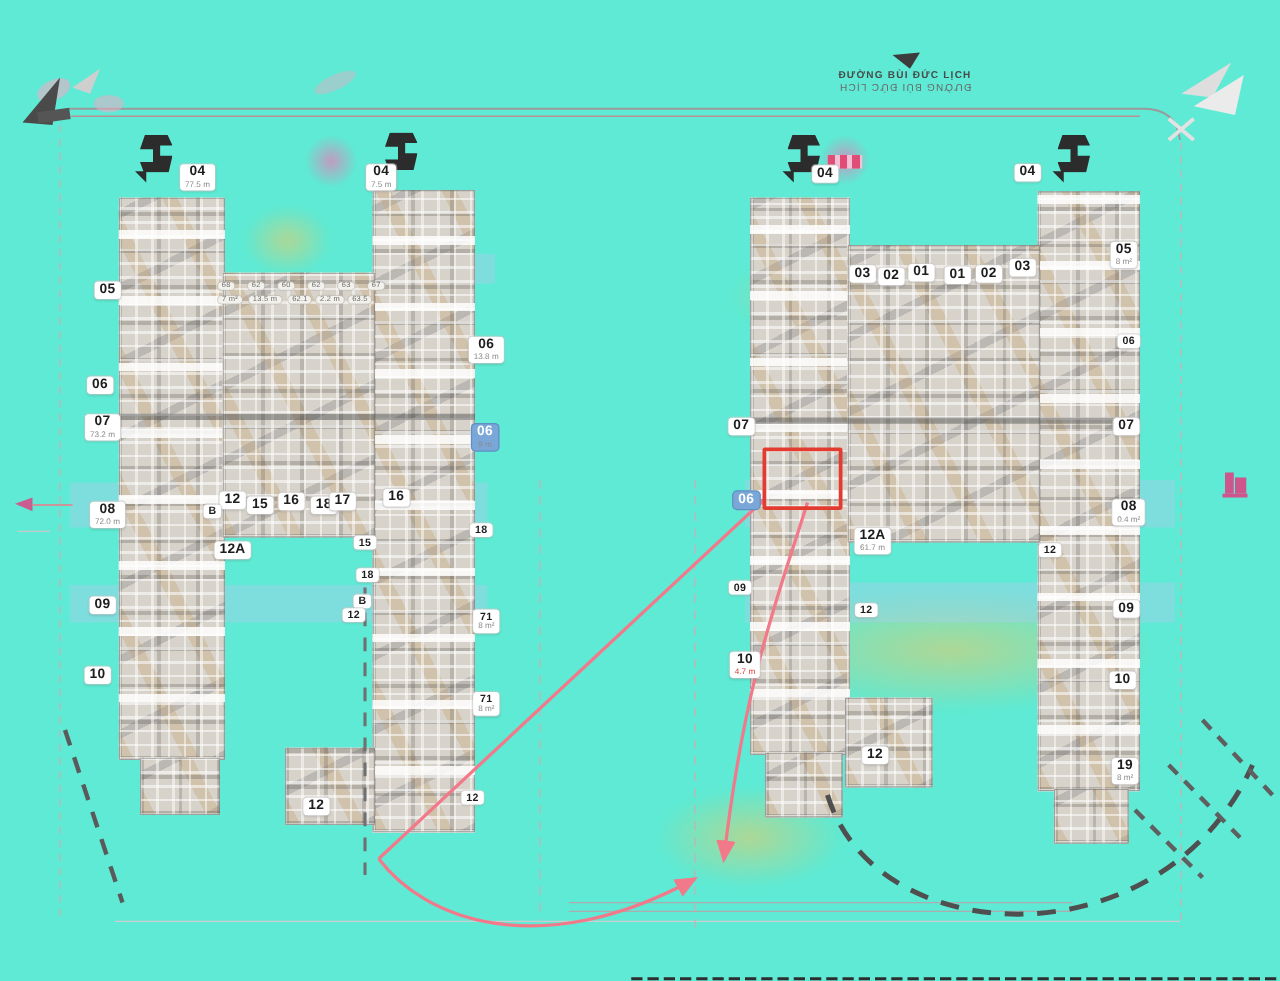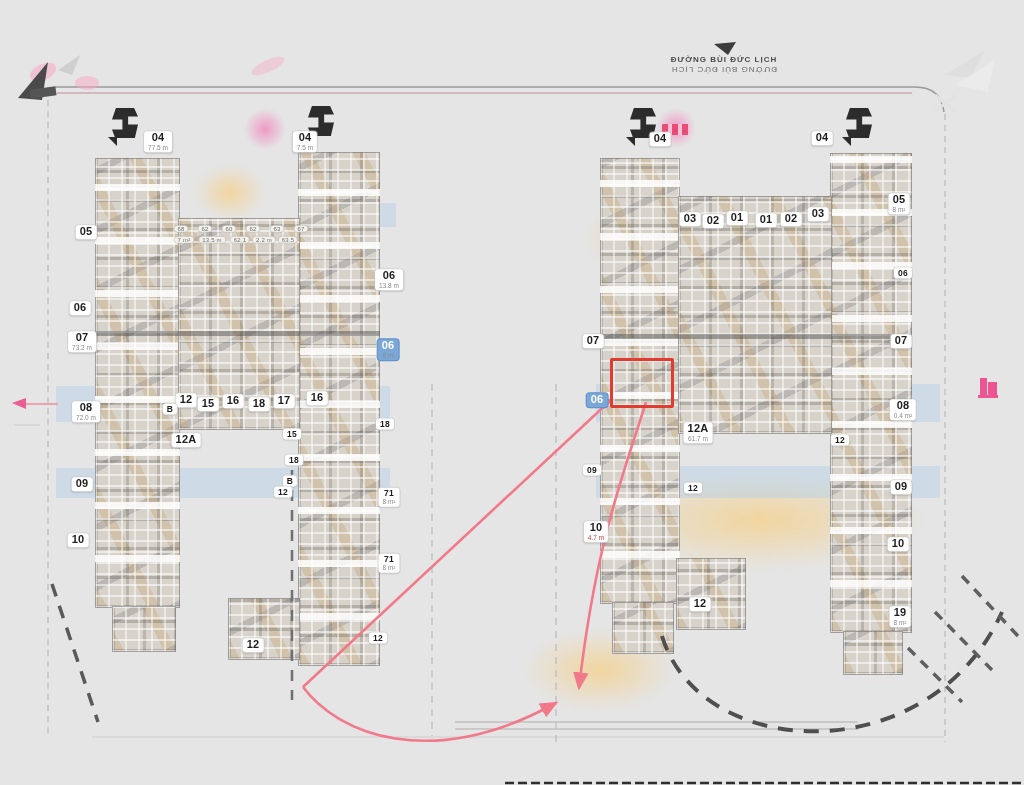--- a/index.html
+++ b/index.html
@@ -1,17 +1,17 @@
 <!DOCTYPE html>
 <html style="--red: #e23b30; --pink: #f2798a;"><head>
 <meta charset="utf-8">
 <style>
   html,body{margin:0;padding:0;background:#fff;}
   body{font-family:"Liberation Sans",sans-serif;}
-  #canvas{position:relative;width:1024px;height:785px;background:#e5e5e5;overflow:hidden;}
+  #canvas{position:relative;width:1024px;height:785px;background:#5eead4;overflow:hidden;}
 
   
   .mosaic{
     position:absolute;
     background-color:#d8d3ca;
     background-image:
       repeating-linear-gradient(0deg, rgba(255,255,255,.55) 0 2px, transparent 2px 11px),
       repeating-linear-gradient(90deg, rgba(255,255,255,.5) 0 2px, transparent 2px 13px),
       repeating-linear-gradient(0deg, rgba(95,92,86,.30) 0 3px, transparent 3px 29px),
       repeating-linear-gradient(90deg, rgba(95,92,86,.26) 0 3px, transparent 3px 31px),
@@ -223,21 +223,21 @@
       </div>
       <div class="chip" style="left: 208px; top: 404px;">
         <span class="t">15</span>
       </div>
       <div class="chip" style="left: 233px; top: 401px;">
         <span class="t">16</span>
       </div>
       <div class="chip" style="left: 259px; top: 404px;">
         <span class="t">18</span>
       </div>
-      <div class="chip" style="left: 284px; top: 401px;">
+      <div class="chip" style="left: 274px; top: 401px;">
         <span class="t">17</span>
       </div>
       <div class="chip" style="left: 317px; top: 398px;">
         <span class="t">16</span>
       </div>
       <div class="chip small" style="left: 170px; top: 409px;">
         <span class="t">B</span>
       </div>
       <div class="chip" style="left: 186px; top: 440px;">
         <span class="t">12A</span>

